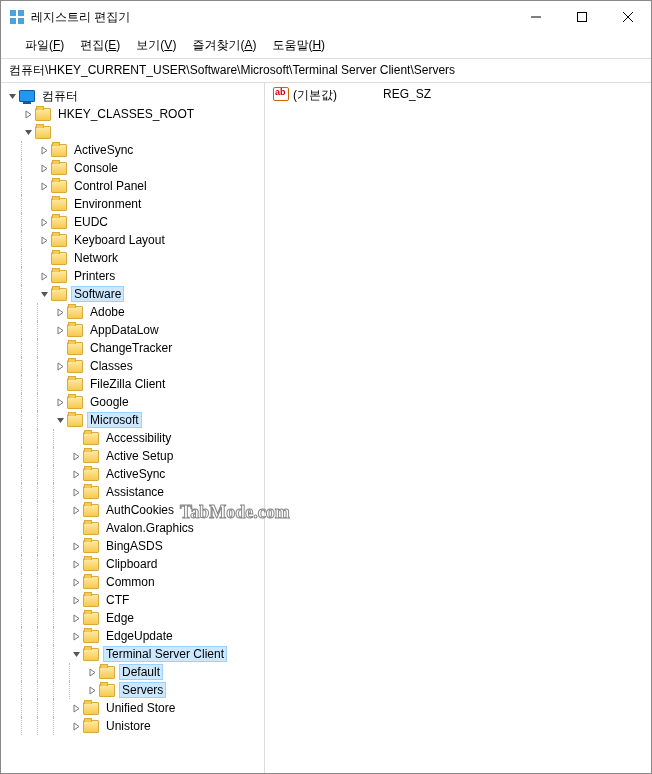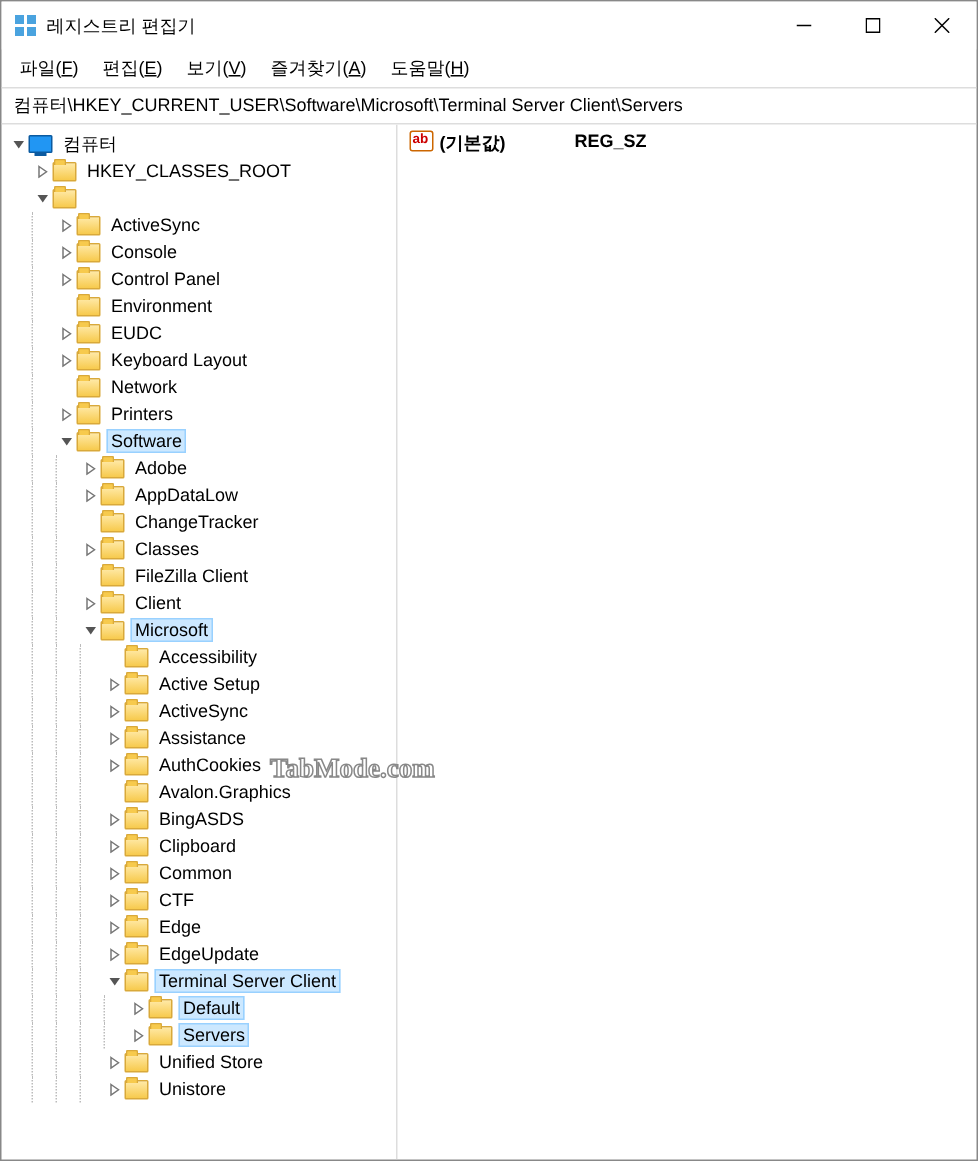--- a/index.html
+++ b/index.html
@@ -28,21 +28,21 @@
 }
 .titlebar .title { flex: 1; font-size: 12px; }
 .win-controls { display: flex; }
 .win-btn {
   width: 46px; height: 32px;
   display: flex; align-items: center; justify-content: center;
   cursor: default;
 }
 .menubar {
   display: flex;
-  padding: 2px 6px;
+  padding: 2px 18px;
   gap: 4px;
   font-size: 12px;
 }
 .menu-item {
   padding: 2px 6px;
   cursor: default;
 }
 .menu-item u { text-decoration: underline; }
 .address {
   padding: 3px 8px;
@@ -83,21 +83,21 @@
 }
 .col-name { width: 110px; }
 .col-type { width: 120px; }
 .col-data { flex: 1; }
 .list-body { flex: 1; }
 .list-row {
   display: flex;
   padding: 2px 0;
   font-size: 12px;
 }
-.list-row > div { padding: 2px 8px; font-weight: bold; }
+.list-row > div { padding: 2px 8px; }
 .val-icon {
   width: 16px; height: 14px;
   display: inline-block;
   background: #fff;
   border: 1px solid #cc6600;
   border-radius: 2px;
   position: relative;
   margin-right: 4px;
   vertical-align: -2px;
 }
@@ -405,21 +405,21 @@
         <div class="node">
           <span class="spacer" style="width: 16px; height: 18px;"></span>
           <span class="spacer dots" style="width: 16px; height: 18px;"></span>
           <span class="spacer dots" style="width: 16px; height: 18px;"></span>
           <span class="expander ">
             <svg width="9" height="9">
               <path d="M2 1 L7 4.5 L2 8 Z" fill="none" stroke="#777" stroke-width="1"></path>
             </svg>
           </span>
           <span class="folder-icon"></span>
-          <span class="label-wrap"><span>Client</span></span>
+          <span class="label-wrap"><span>Google</span></span>
         </div>
         <div class="node">
           <span class="spacer" style="width: 16px; height: 18px;"></span>
           <span class="spacer dots" style="width: 16px; height: 18px;"></span>
           <span class="spacer dots" style="width: 16px; height: 18px;"></span>
           <span class="expander ">
             <svg width="9" height="9">
               <path d="M1 2 L8 2 L4.5 7 Z" fill="#555"></path>
             </svg>
           </span>

